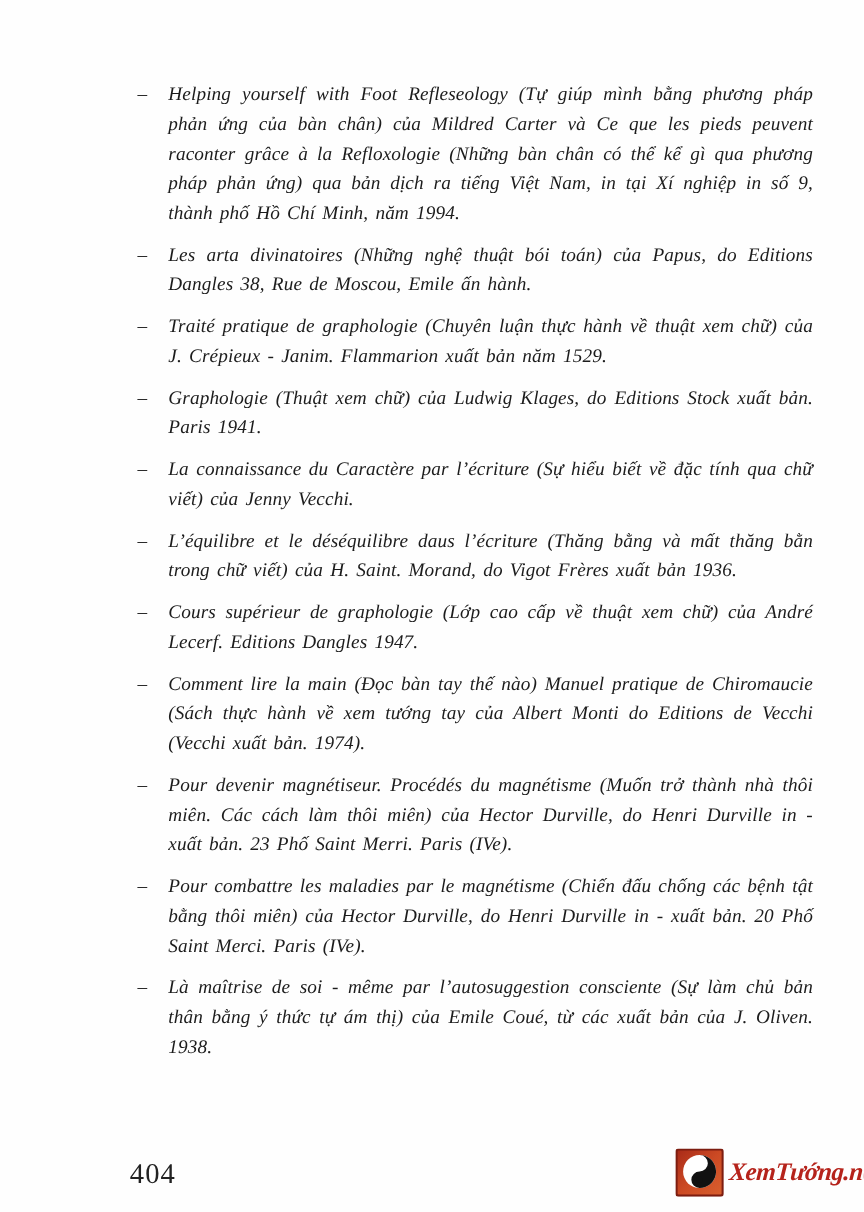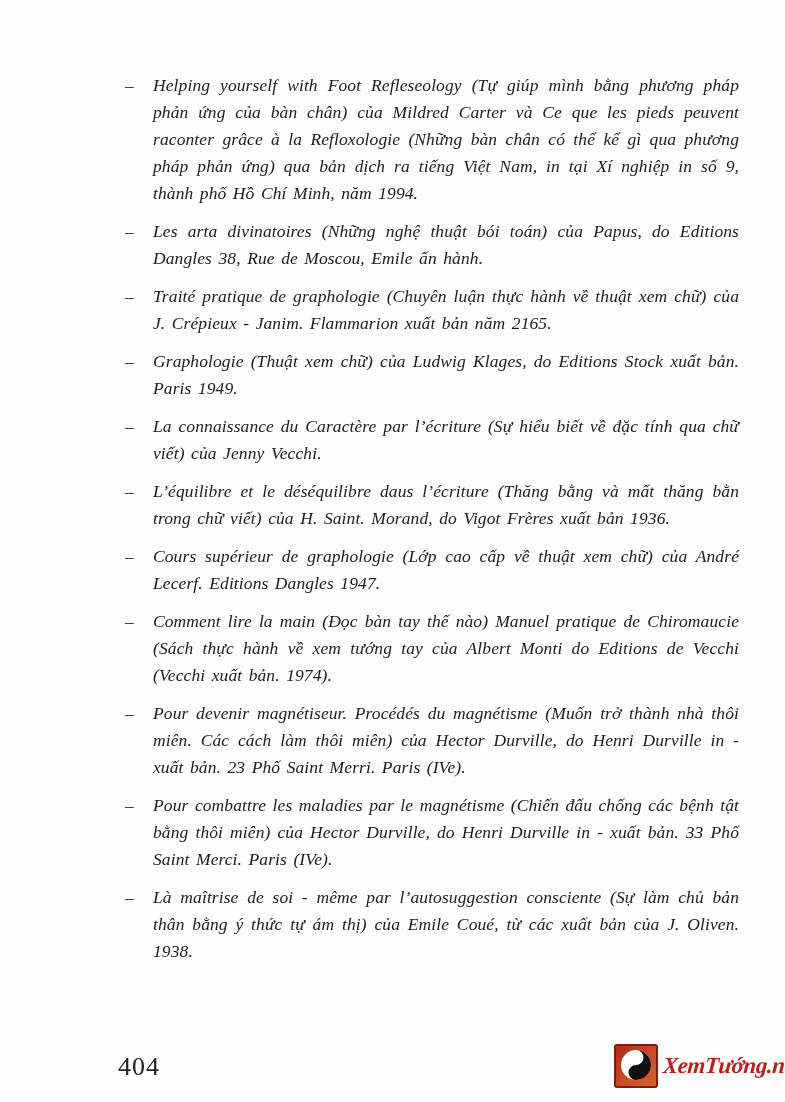--- a/index.html
+++ b/index.html
@@ -84,25 +84,25 @@
     <div class="item">
       <span class="dash">–</span>
       <p class="txt">Helping yourself with Foot Refleseology (Tự giúp mình bằng phương pháp phản ứng của bàn chân) của Mildred Carter và Ce que les pieds peuvent raconter grâce à la Refloxologie (Những bàn chân có thể kể gì qua phương pháp phản ứng) qua bản dịch ra tiếng Việt Nam, in tại Xí nghiệp in số 9, thành phố Hồ Chí Minh, năm 1994.</p>
     </div>
     <div class="item">
       <span class="dash">–</span>
       <p class="txt">Les arta divinatoires (Những nghệ thuật bói toán) của Papus, do Editions Dangles 38, Rue de Moscou, Emile ấn hành.</p>
     </div>
     <div class="item">
       <span class="dash">–</span>
-      <p class="txt">Traité pratique de graphologie (Chuyên luận thực hành về thuật xem chữ) của J. Crépieux - Janim. Flammarion xuất bản năm 2165.</p>
+      <p class="txt">Traité pratique de graphologie (Chuyên luận thực hành về thuật xem chữ) của J. Crépieux - Janim. Flammarion xuất bản năm 1529.</p>
     </div>
     <div class="item">
       <span class="dash">–</span>
-      <p class="txt">Graphologie (Thuật xem chữ) của Ludwig Klages, do Editions Stock xuất bản. Paris 1949.</p>
+      <p class="txt">Graphologie (Thuật xem chữ) của Ludwig Klages, do Editions Stock xuất bản. Paris 1941.</p>
     </div>
     <div class="item">
       <span class="dash">–</span>
       <p class="txt">La connaissance du Caractère par l’écriture (Sự hiểu biết về đặc tính qua chữ viết) của Jenny Vecchi.</p>
     </div>
     <div class="item">
       <span class="dash">–</span>
       <p class="txt">L’équilibre et le déséquilibre daus l’écriture (Thăng bằng và mất thăng bằn trong chữ viết) của H. Saint. Morand, do Vigot Frères xuất bản 1936.</p>
     </div>
     <div class="item">
@@ -112,21 +112,21 @@
     <div class="item">
       <span class="dash">–</span>
       <p class="txt">Comment lire la main (Đọc bàn tay thế nào) Manuel pratique de Chiromaucie (Sách thực hành về xem tướng tay của Albert Monti do Editions de Vecchi (Vecchi xuất bản. 1974).</p>
     </div>
     <div class="item">
       <span class="dash">–</span>
       <p class="txt">Pour devenir magnétiseur. Procédés du magnétisme (Muốn trở thành nhà thôi miên. Các cách làm thôi miên) của Hector Durville, do Henri Durville in - xuất bản. 23 Phố Saint Merri. Paris (IVe).</p>
     </div>
     <div class="item">
       <span class="dash">–</span>
-      <p class="txt">Pour combattre les maladies par le magnétisme (Chiến đấu chống các bệnh tật bằng thôi miên) của Hector Durville, do Henri Durville in - xuất bản. 33 Phố Saint Merci. Paris (IVe).</p>
+      <p class="txt">Pour combattre les maladies par le magnétisme (Chiến đấu chống các bệnh tật bằng thôi miên) của Hector Durville, do Henri Durville in - xuất bản. 20 Phố Saint Merci. Paris (IVe).</p>
     </div>
     <div class="item">
       <span class="dash">–</span>
       <p class="txt">Là maîtrise de soi - même par l’autosuggestion consciente (Sự làm chủ bản thân bằng ý thức tự ám thị) của Emile Coué, từ các xuất bản của J. Oliven. 1938.</p>
     </div>
   </main>
 
   <span class="page-number">404</span>
 
   <div class="watermark">

